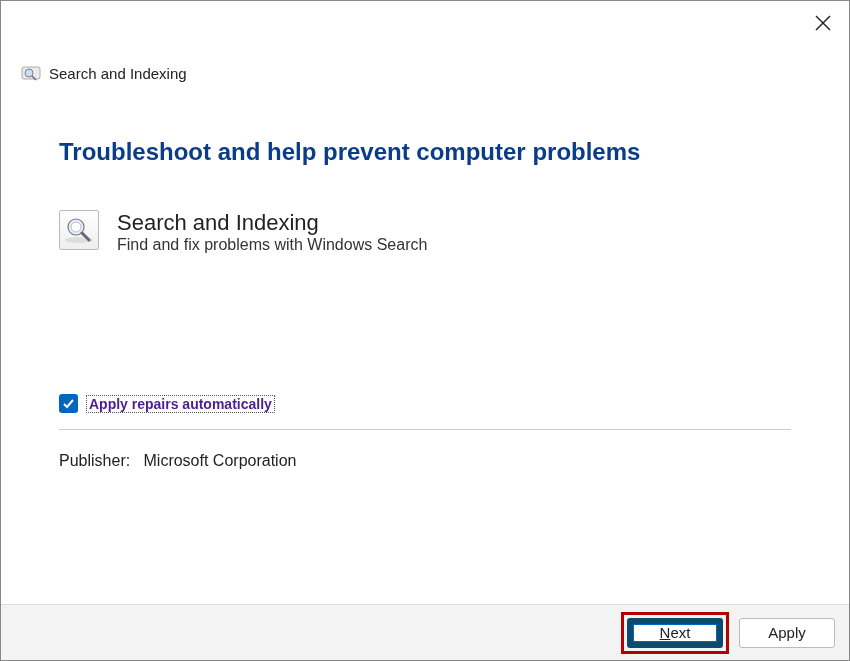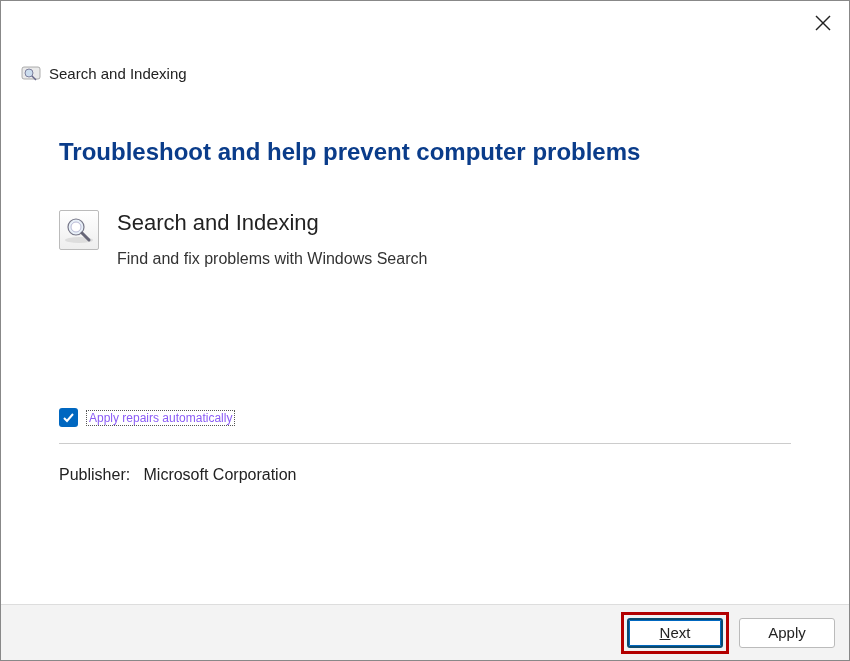--- a/index.html
+++ b/index.html
@@ -78,21 +78,21 @@
       flex-direction: column;
     }
     .module-title {
       font-size: 22px;
       color: #222;
       font-weight: 400;
     }
     .module-desc {
       font-size: 16px;
       color: #333;
-      margin-top: 14px;
+      margin-top: 0;
     }
     .checkbox-row {
       display: flex;
       align-items: center;
       gap: 8px;
       margin-bottom: 16px;
     }
     .checkbox {
       width: 19px;
       height: 19px;
@@ -101,24 +101,25 @@
       display: flex;
       align-items: center;
       justify-content: center;
       cursor: pointer;
     }
     .checkbox svg {
       width: 13px;
       height: 13px;
     }
     .checkbox-label {
-      font-size: 12px;
-      color: #8b5cf6;
+      font-size: 14px;
+      color: #4c1d95;
       padding: 0px 2px;
       border: 1px dotted #555;
+      font-weight: bold;
     }
     .divider {
       height: 1px;
       background: #ccc;
       margin-bottom: 22px;
     }
     .publisher-row {
       font-size: 16px;
       color: #222;
       margin-bottom: 17px;
@@ -156,21 +157,21 @@
       font-size: 15px;
       font-family: inherit;
       color: #222;
       cursor: pointer;
       display: flex;
       align-items: center;
       justify-content: center;
       padding: 0 18px;
     }
     .btn.primary {
-      border: 2px solid #0c4a6e;
+      border: 6px solid #0c4a6e;
       box-shadow: inset 0 0 0 1px #0067c0;
     }
     .underline-first::first-letter {
       text-decoration: underline;
     }
   </style>
 </head>
 <body>
 
 <div class="close-btn">

